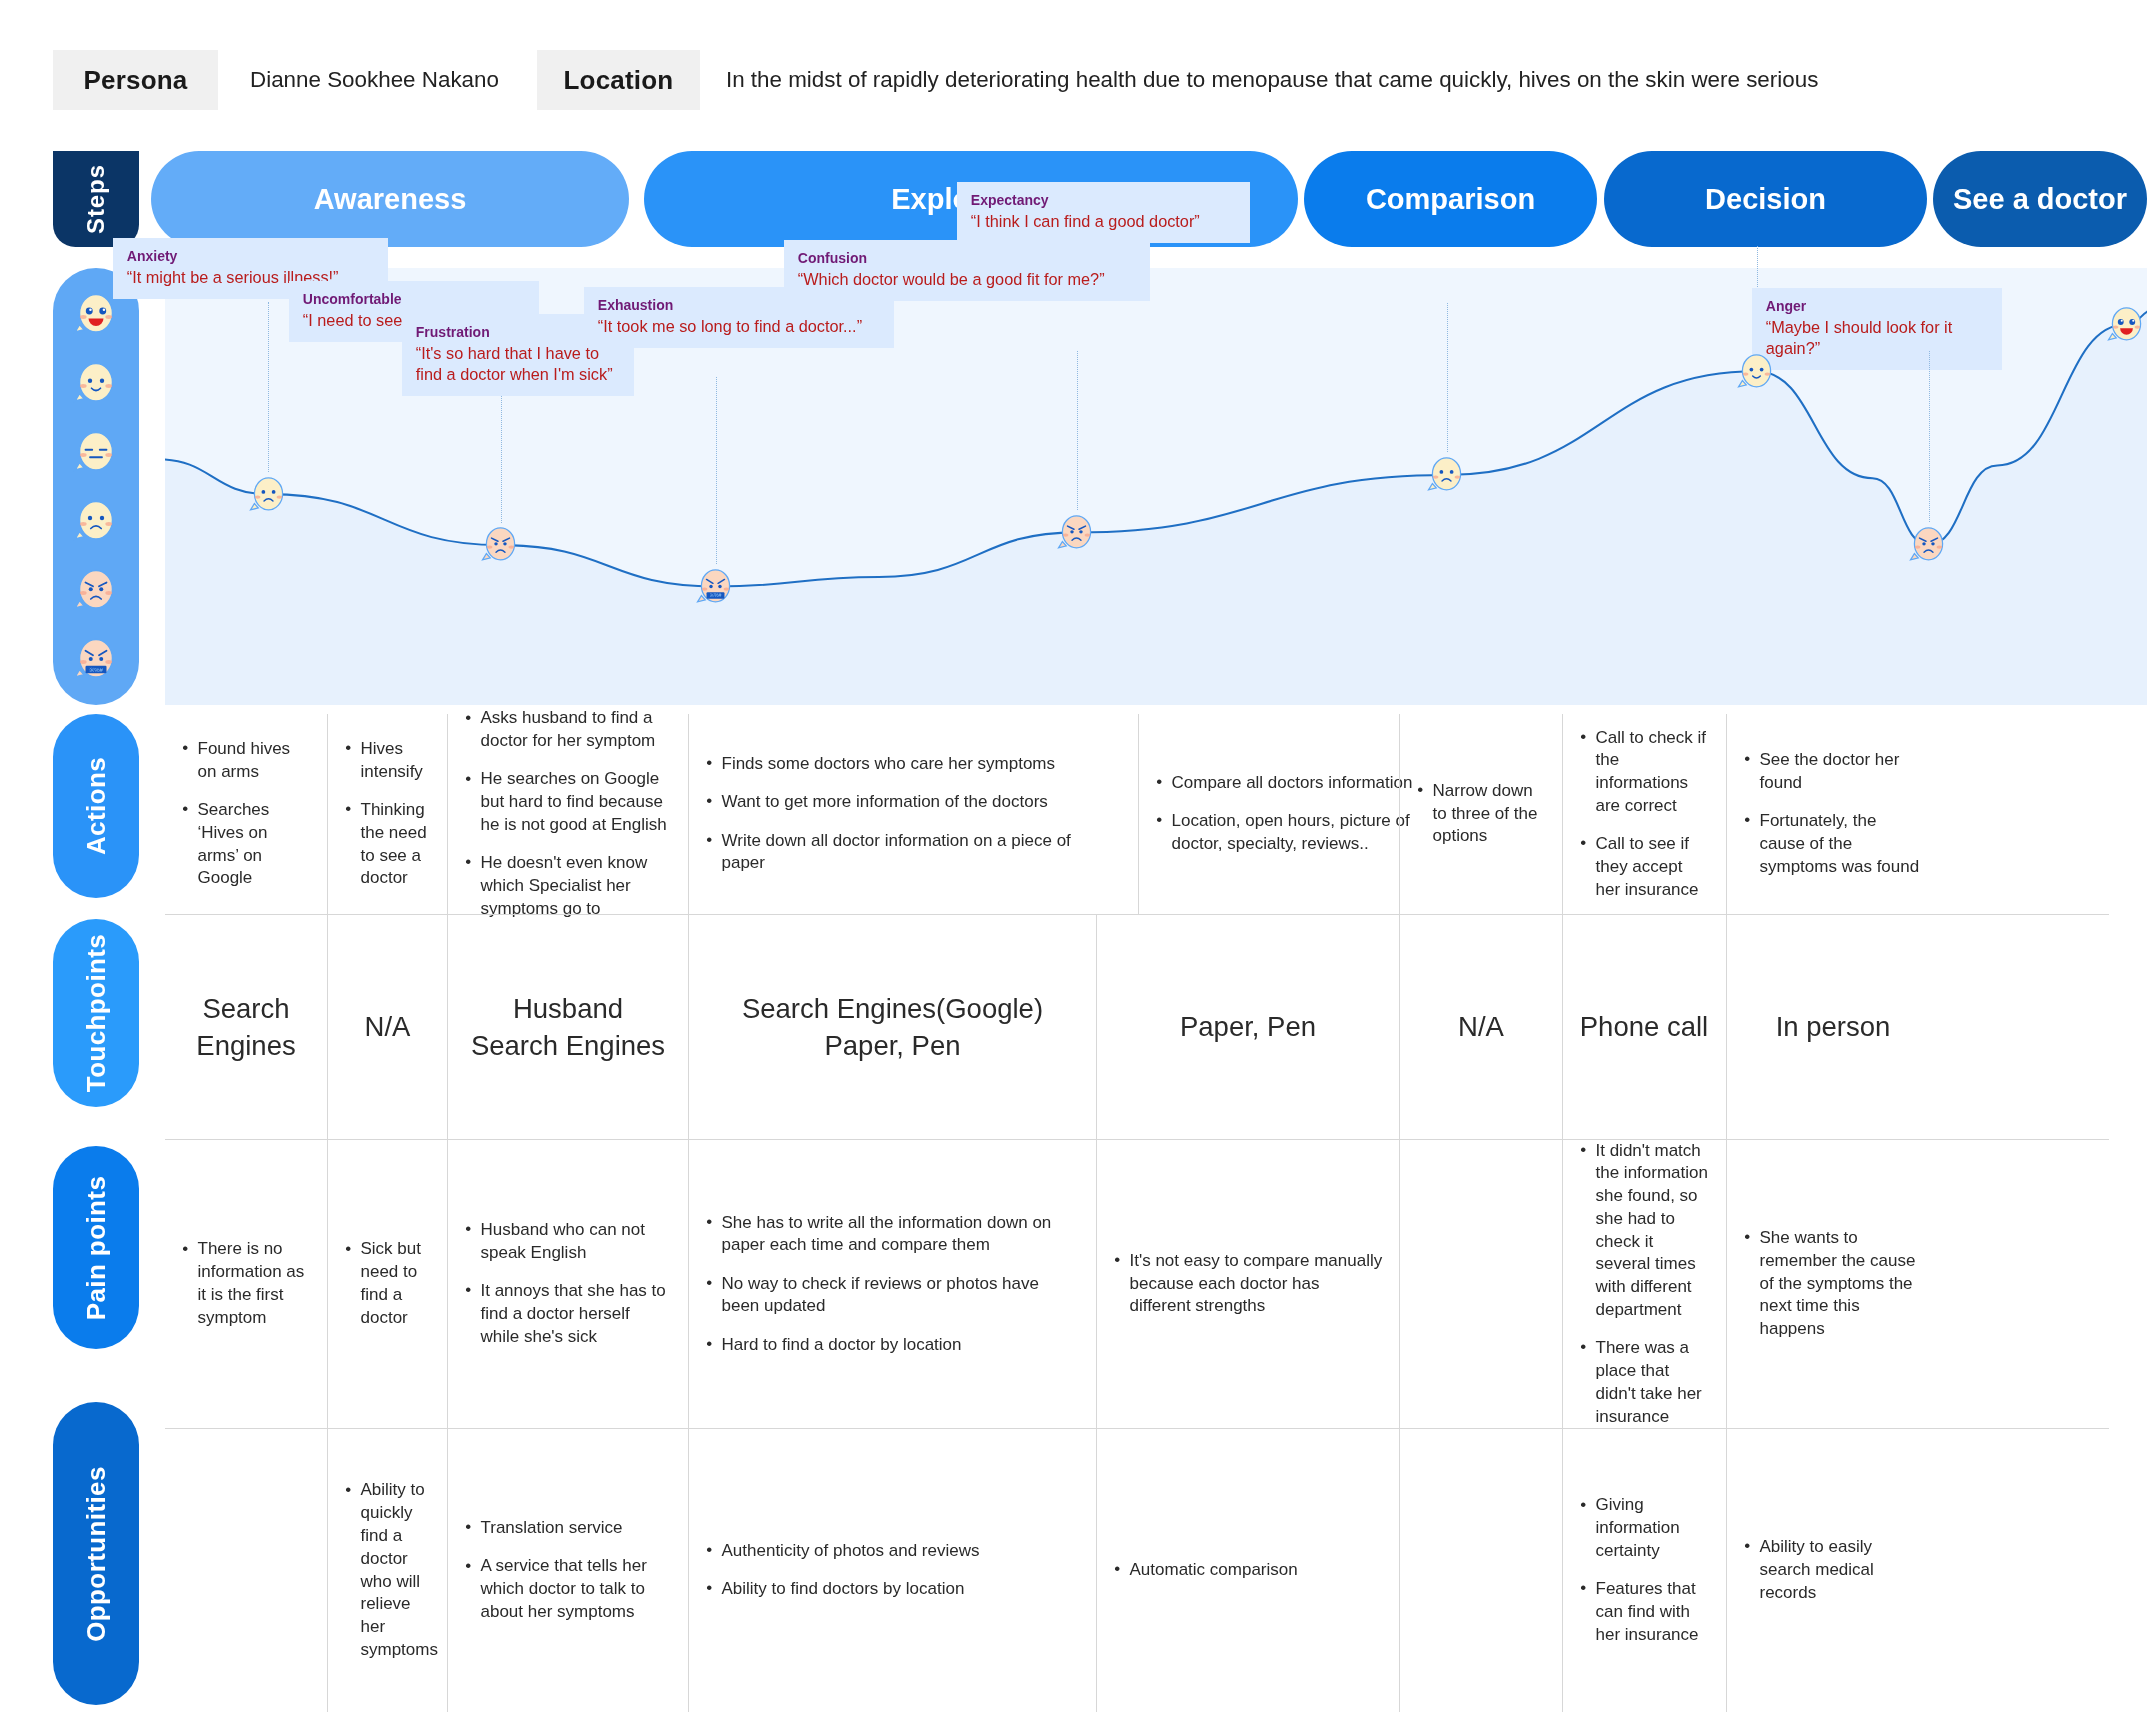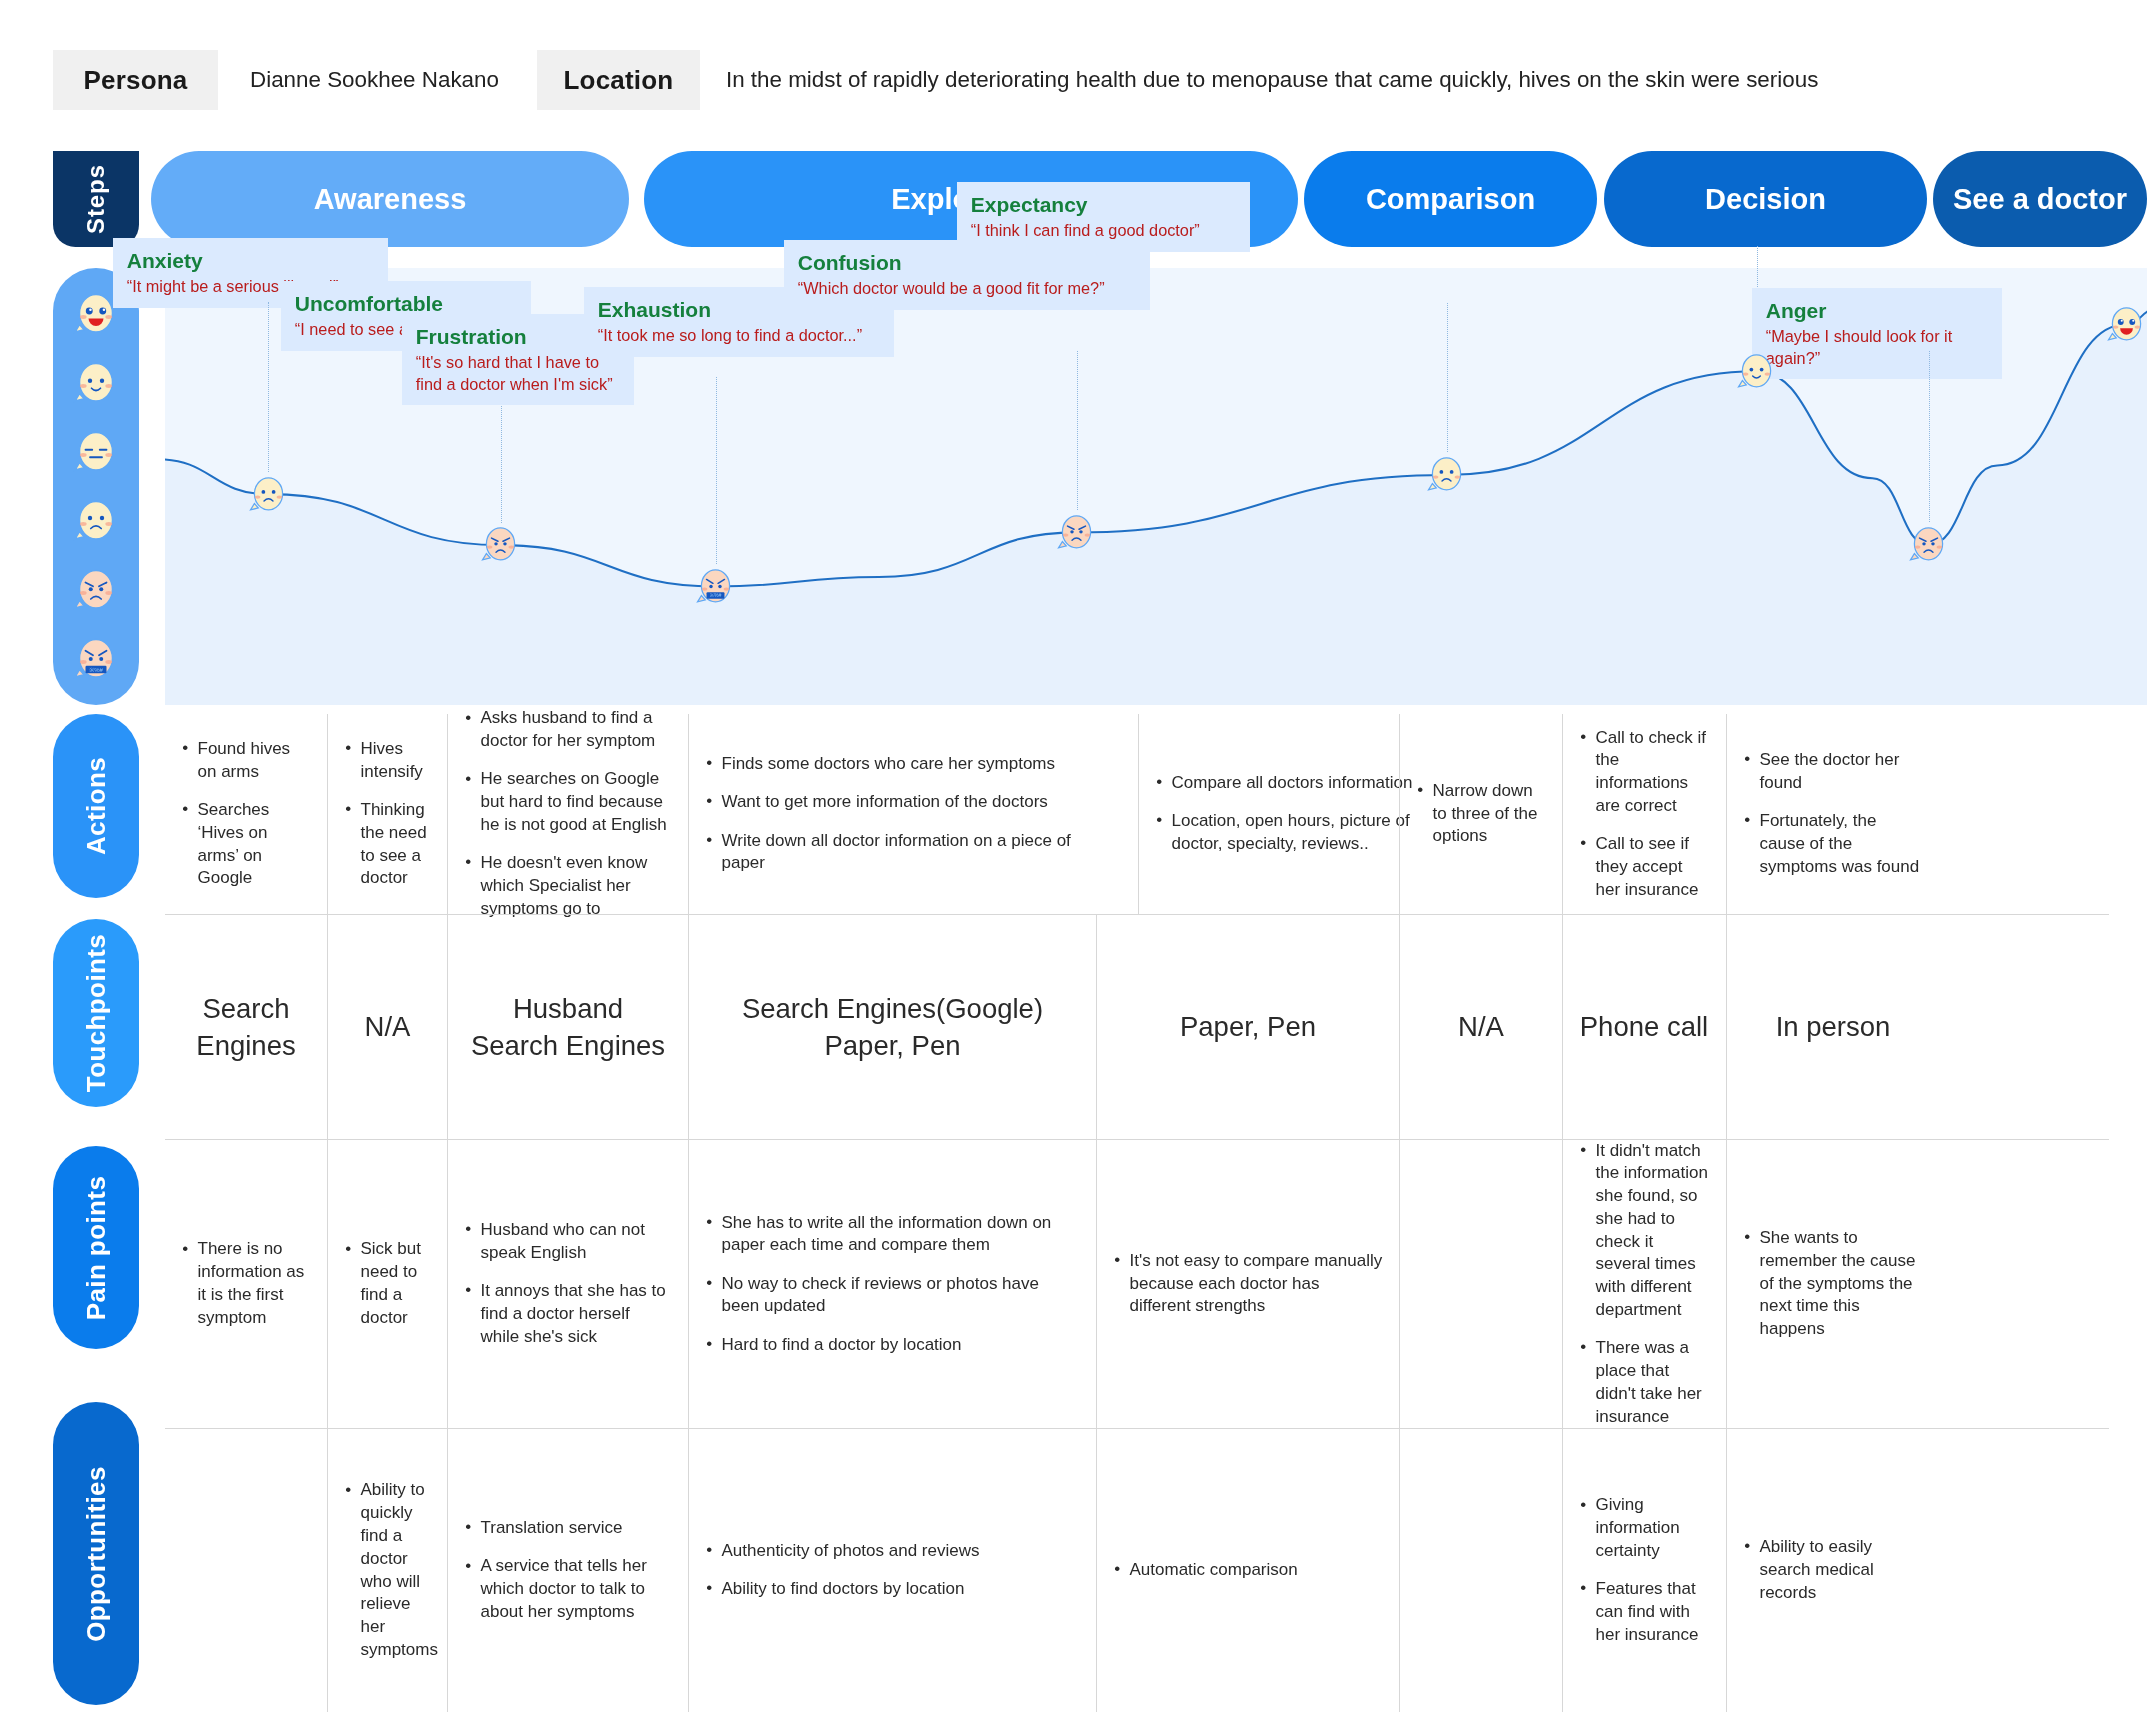--- a/index.html
+++ b/index.html
@@ -85,21 +85,21 @@
   }
   #emotion-chart svg { display:block; }
 
   .callout {
     position: absolute;
     background: #dbeafe;
     padding: 8.6px 12px 10.3px 13.8px;
     line-height: 1.32;
   }
   .callout .c-title {
-    font-size: 21px; font-weight: bold; color: #15803d;
+    font-size: 14px; font-weight: bold; color: #701a75;
     display: block; margin-bottom: 1.7px;
   }
   .callout .c-quote {
     font-size: 16.3px; color: #b91c1c; display: block;
   }
   .leader {
     position: absolute;
     border-left: 1.7px dotted #8fb8e0;
     width: 0;
   }
@@ -269,21 +269,21 @@
   <div id="emotion-chart">
       <svg width="1982" height="437" viewBox="0 0 2304 508">
         <path d="M -10 222.2 C 55 222.2, 55 262.9, 120 262.9 C 255 262.9, 255 322.1, 390 322.1 C 515 322.1, 515 370.2, 640 370.2 C 735 370.2, 735 359.1, 830 359.1 C 945 359.1, 945 307.3, 1060 307.3 C 1275 307.3, 1275 240.7, 1490 240.7 C 1670 240.7, 1670 120.08, 1850 120.08 C 1917.5 120.08, 1917.5 244.4, 1985 244.4 C 2017.5 244.4, 2017.5 322.1, 2050 322.1 C 2090 322.1, 2090 229.6, 2130 229.6 C 2205 229.6, 2205 65.32, 2280 65.32 C 2297 65.32, 2297 48.3, 2314 48.3 L 2314 508 L -10 508 Z" fill="#e7f1fd"></path>
         <path d="M -10 222.2 C 55 222.2, 55 262.9, 120 262.9 C 255 262.9, 255 322.1, 390 322.1 C 515 322.1, 515 370.2, 640 370.2 C 735 370.2, 735 359.1, 830 359.1 C 945 359.1, 945 307.3, 1060 307.3 C 1275 307.3, 1275 240.7, 1490 240.7 C 1670 240.7, 1670 120.08, 1850 120.08 C 1917.5 120.08, 1917.5 244.4, 1985 244.4 C 2017.5 244.4, 2017.5 322.1, 2050 322.1 C 2090 322.1, 2090 229.6, 2130 229.6 C 2205 229.6, 2205 65.32, 2280 65.32 C 2297 65.32, 2297 48.3, 2314 48.3" fill="none" stroke="#1F6FC4" stroke-width="2.4"></path>
       </svg>
       <div class="callout" style="left: -52px; top: -30px; width: 275px;">
         <span class="c-title">Anxiety</span>
         <span class="c-quote">“It might be a serious illness!”</span>
       </div>
       <div class="leader" style="left: 103px; top: 34px; height: 170px;"></div>
-      <div class="callout" style="left: 116px; top: 13px; width: 250px;">
+      <div class="callout" style="left: 124px; top: 13px; width: 250px;">
         <span class="c-title">Uncomfortable</span>
         <span class="c-quote">“I need to see a doctor”</span>
       </div>
       <div class="leader" style="left: 336px; top: 77px; height: 178px;"></div>
       <div class="callout" style="left: 237px; top: 46px; width: 232px;">
         <span class="c-title">Frustration</span>
         <span class="c-quote">“It's so hard that I have to find a doctor when I'm sick”</span>
       </div>
       <div class="leader" style="left: 551px; top: 109px; height: 187px;"></div>
       <div class="callout" style="left: 419px; top: 19px; width: 310px;">

